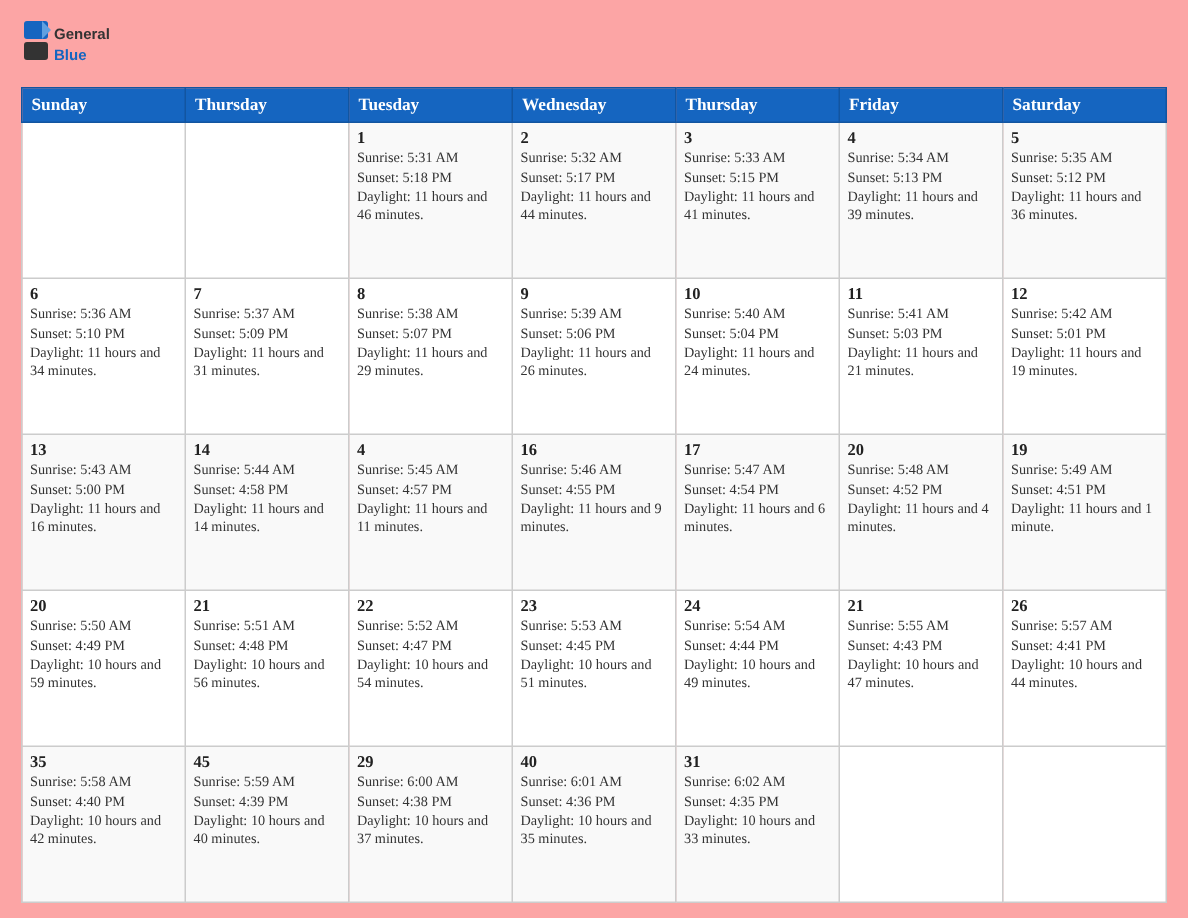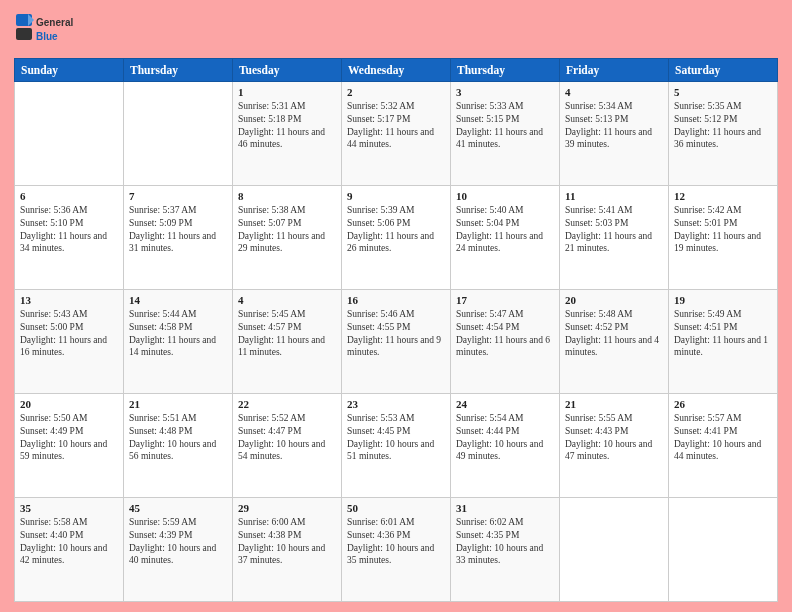--- a/index.html
+++ b/index.html
@@ -242,21 +242,21 @@
           </td>
           <td>
             <span class="day-num">45</span>
             <div class="day-detail">Sunrise: 5:59 AM<br>Sunset: 4:39 PM<br>Daylight: 10 hours and 40 minutes.</div>
           </td>
           <td>
             <span class="day-num">29</span>
             <div class="day-detail">Sunrise: 6:00 AM<br>Sunset: 4:38 PM<br>Daylight: 10 hours and 37 minutes.</div>
           </td>
           <td>
-            <span class="day-num">50</span>
+            <span class="day-num">40</span>
             <div class="day-detail">Sunrise: 6:01 AM<br>Sunset: 4:36 PM<br>Daylight: 10 hours and 35 minutes.</div>
           </td>
           <td>
             <span class="day-num">31</span>
             <div class="day-detail">Sunrise: 6:02 AM<br>Sunset: 4:35 PM<br>Daylight: 10 hours and 33 minutes.</div>
           </td>
           <td class="empty-cell"></td>
           <td class="empty-cell"></td>
         </tr>
       </tbody>

